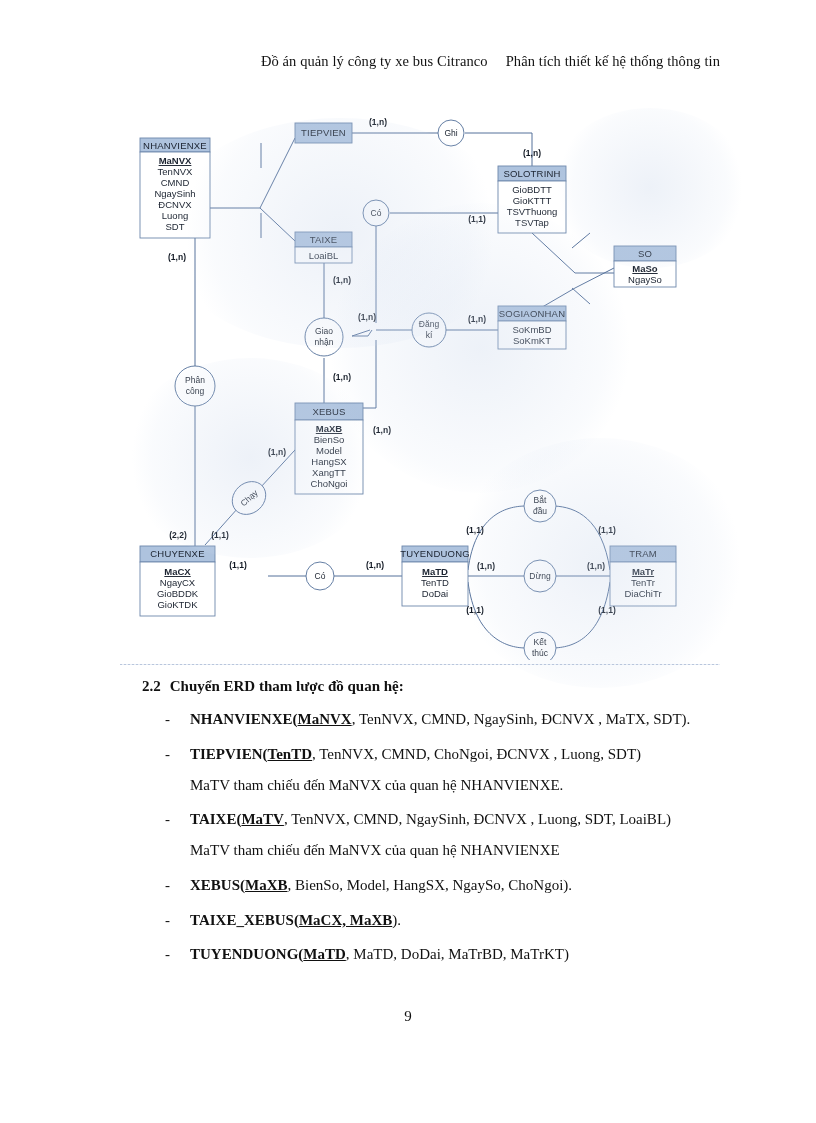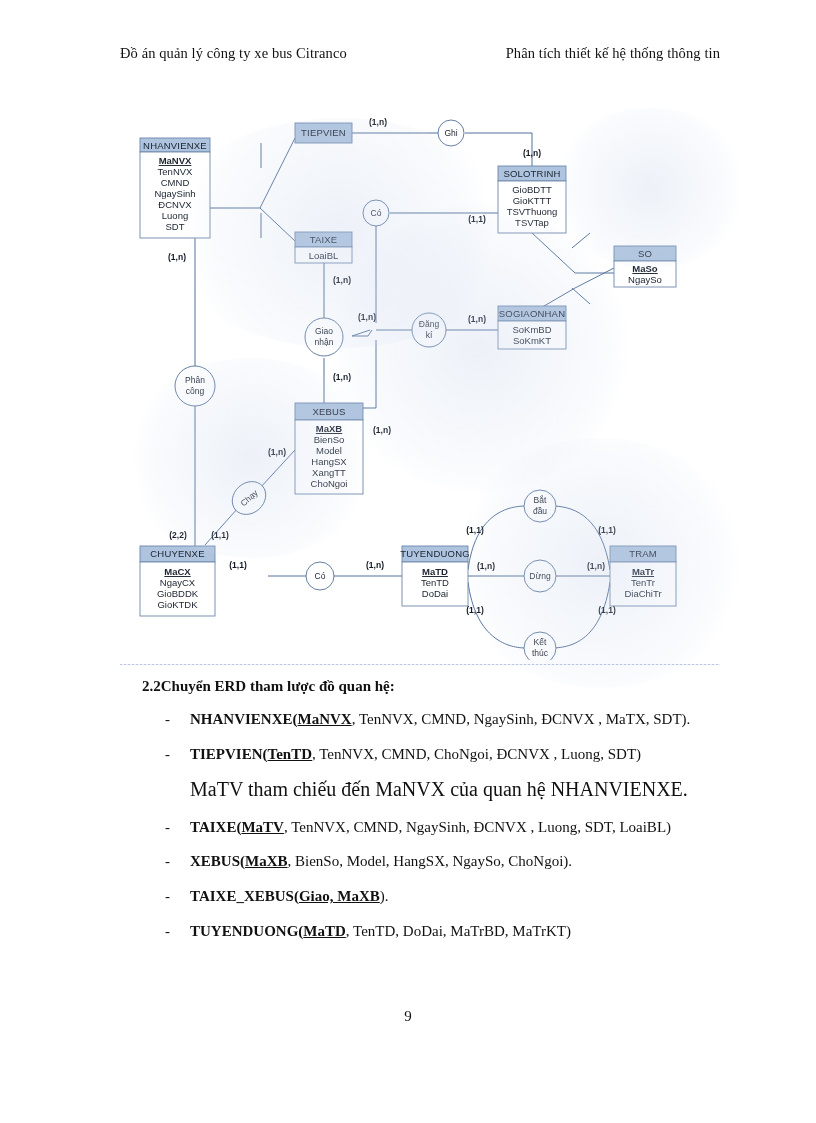--- a/index.html
+++ b/index.html
@@ -17,24 +17,24 @@
   }
   .page {
     position: absolute;
     inset: 0;
   }
 
   
   .doc-header {
     position: absolute;
     left: 120px;
-    top: 45px;
+    top: 53px;
     width: 600px;
     display: flex;
-    justify-content: space-between;
+    justify-content: flex-end;
     font-size: 14.5px;
     letter-spacing: 0.1px;
   }
   .doc-header .left  { white-space: nowrap; }
   .doc-header .right { white-space: nowrap; margin-left: 18px; }
 
   
   .figure {
     position: absolute;
     left: 120px;
@@ -73,21 +73,21 @@
     position: absolute;
     left: 120px;
     top: 678px;
     width: 600px;
   }
   .h2 {
     font-size: 15px;
     font-weight: bold;
     margin: 0 0 14px 22px;
   }
-  .h2 .num { }
+  .h2 .num { margin-right: 9px; }
 
   ul.items {
     list-style: none;
     margin: 0;
     padding: 0;
   }
   li.item {
     position: relative;
     margin: 0 0 13px 0;
     padding-left: 70px;
@@ -95,21 +95,21 @@
     line-height: 1.45;
     text-align: justify;
   }
   li.item .dash {
     position: absolute;
     left: 45px;
     top: 0;
   }
   .note {
     margin: -4px 0 13px 70px;
-    font-size: 20px;
+    font-size: 15px;
     line-height: 1.45;
   }
   .rel-name { font-weight: bold; }
   .pk { font-weight: bold; text-decoration: underline; }
 
   .page-number {
     position: absolute;
     left: 0;
     right: 0;
     top: 1008px;
@@ -412,33 +412,34 @@
       <li class="item">
         <span class="dash">-</span>
         <span class="rel-name">TIEPVIEN</span><span class="rel-name">(</span><span class="pk">TenTD</span><span>, TenNVX, CMND, ChoNgoi, ĐCNVX , Luong, SDT)</span>
       </li>
       <div class="note">MaTV tham chiếu đến MaNVX của quan hệ NHANVIENXE.</div>
 
       <li class="item">
         <span class="dash">-</span>
         <span class="rel-name">TAIXE</span><span class="rel-name">(</span><span class="pk">MaTV</span><span>, TenNVX, CMND, NgaySinh, ĐCNVX , Luong, SDT, LoaiBL)</span>
       </li>
+      <div class="note">MaTV tham chiếu đến MaNVX của quan hệ NHANVIENXE</div>
 
       <li class="item">
         <span class="dash">-</span>
         <span class="rel-name">XEBUS</span><span class="rel-name">(</span><span class="pk">MaXB</span><span>, BienSo, Model, HangSX, NgaySo, ChoNgoi).</span>
       </li>
 
       <li class="item">
         <span class="dash">-</span>
-        <span class="rel-name">TAIXE_XEBUS</span><span class="rel-name">(</span><span class="pk">Giao, MaXB</span><span>).</span>
-      </li>
-
-      <li class="item">
-        <span class="dash">-</span>
-        <span class="rel-name">TUYENDUONG</span><span class="rel-name">(</span><span class="pk">MaTD</span><span>, TenTD, DoDai, MaTrBD, MaTrKT)</span>
+        <span class="rel-name">TAIXE_XEBUS</span><span class="rel-name">(</span><span class="pk">MaCX, MaXB</span><span>).</span>
+      </li>
+
+      <li class="item">
+        <span class="dash">-</span>
+        <span class="rel-name">TUYENDUONG</span><span class="rel-name">(</span><span class="pk">MaTD</span><span>, MaTD, DoDai, MaTrBD, MaTrKT)</span>
       </li>
 
     </ul>
   </div>
 
   <div class="page-number">9</div>
 </div>
 
 </body></html>

